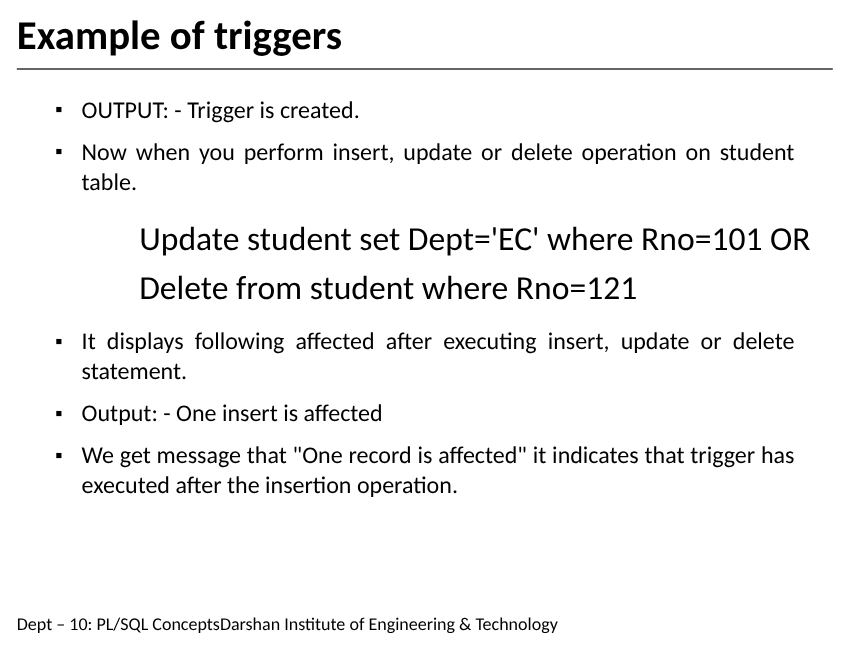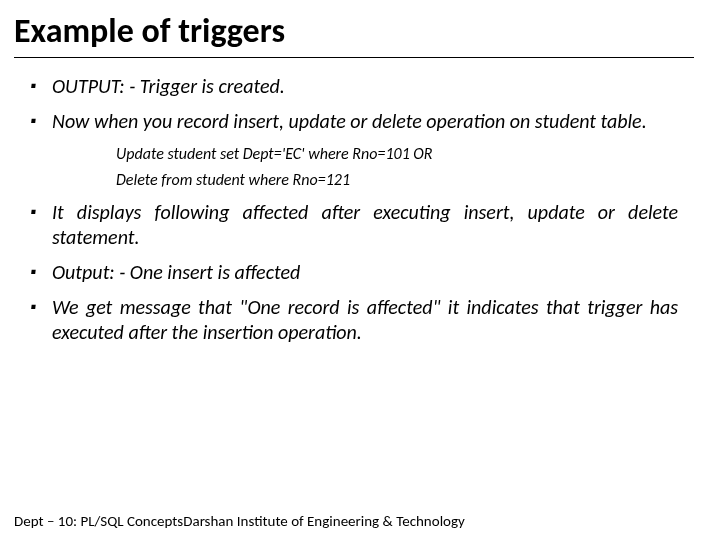--- a/index.html
+++ b/index.html
@@ -26,46 +26,44 @@
   .title-rule {
     border: none;
     border-top: 1.5px solid #000;
     margin: 2px 14px 0 14px;
   }
   .content {
     padding: 6px 30px 0 30px;
   }
   ul.bullets {
     list-style: none;
-    margin: 0;
+    margin: 16px;
     padding: 0;
-    font-style: italic;
   }
   ul.bullets > li {
     position: relative;
     padding-left: 22px;
     margin: 10px 0;
     font-size: 20px;
     line-height: 1.25;
     text-align: justify;
   }
   ul.bullets > li::before {
     content: "\25AA";
     position: absolute;
     left: 0;
     top: 1px;
     font-size: 17px;
     color: #000;
   }
   .sub {
     padding-left: 86px;
     margin: 6px 0;
-    font-size: 16px;
+    font-size: 28px;
     line-height: 1.25;
-    font-style: italic;
   }
   .footer {
     position: absolute;
     bottom: 10px;
     left: 0;
     width: 720px;
     box-sizing: border-box;
     padding: 0 14px;
     font-size: 15px;
     display: flex;
@@ -79,21 +77,21 @@
 <body>
 
 <div class="slide">
 
   <div class="title">Example of triggers</div>
   <hr class="title-rule">
 
   <div class="content">
     <ul class="bullets">
       <li>OUTPUT: - Trigger is created.</li>
-      <li>Now when you record insert, update or delete operation on student table.</li>
+      <li>Now when you perform insert, update or delete operation on student table.</li>
     </ul>
     <div class="sub">Update student set Dept='EC' where Rno=101 OR</div>
     <div class="sub">Delete from student where Rno=121</div>
     <ul class="bullets">
       <li>It displays following affected after executing insert, update or delete statement.</li>
       <li>Output: - One insert is affected</li>
       <li>We get message that "One record is affected" it indicates that trigger has executed after the insertion operation.</li>
     </ul>
   </div>
 

